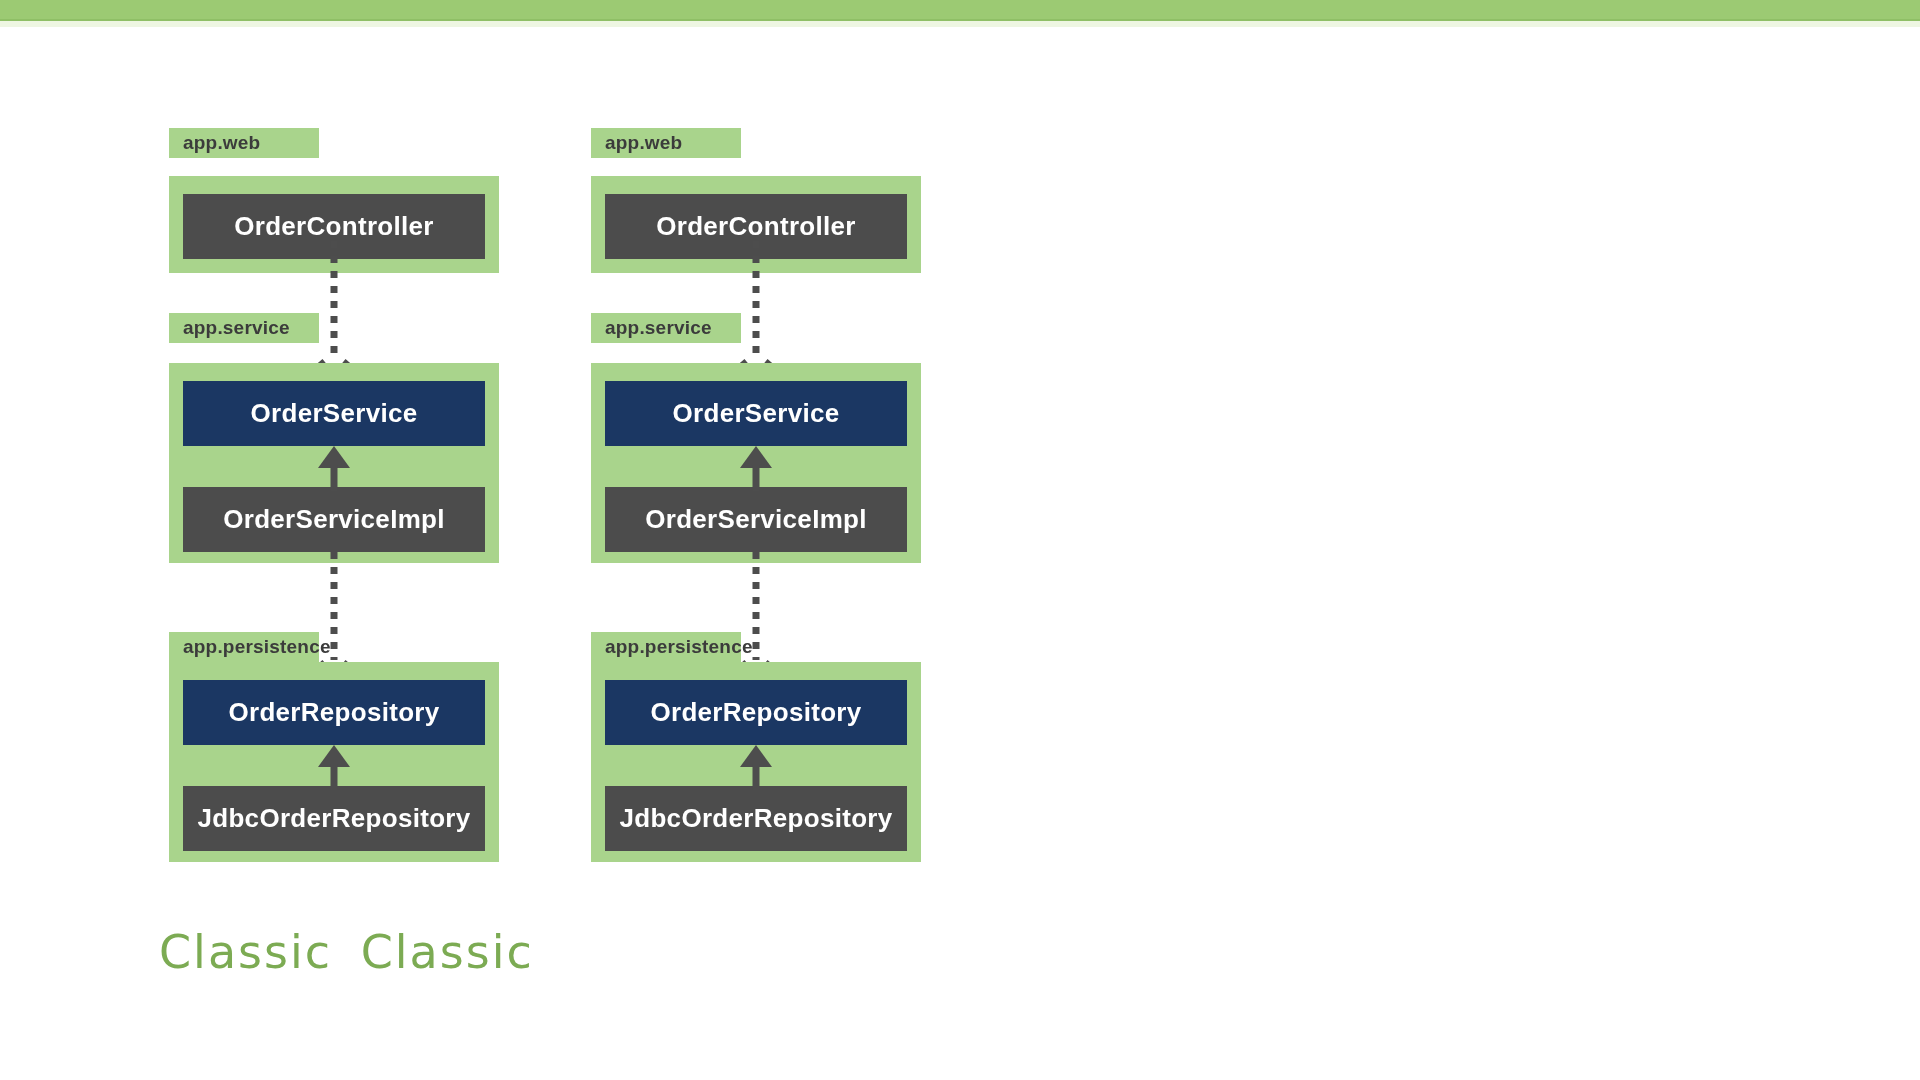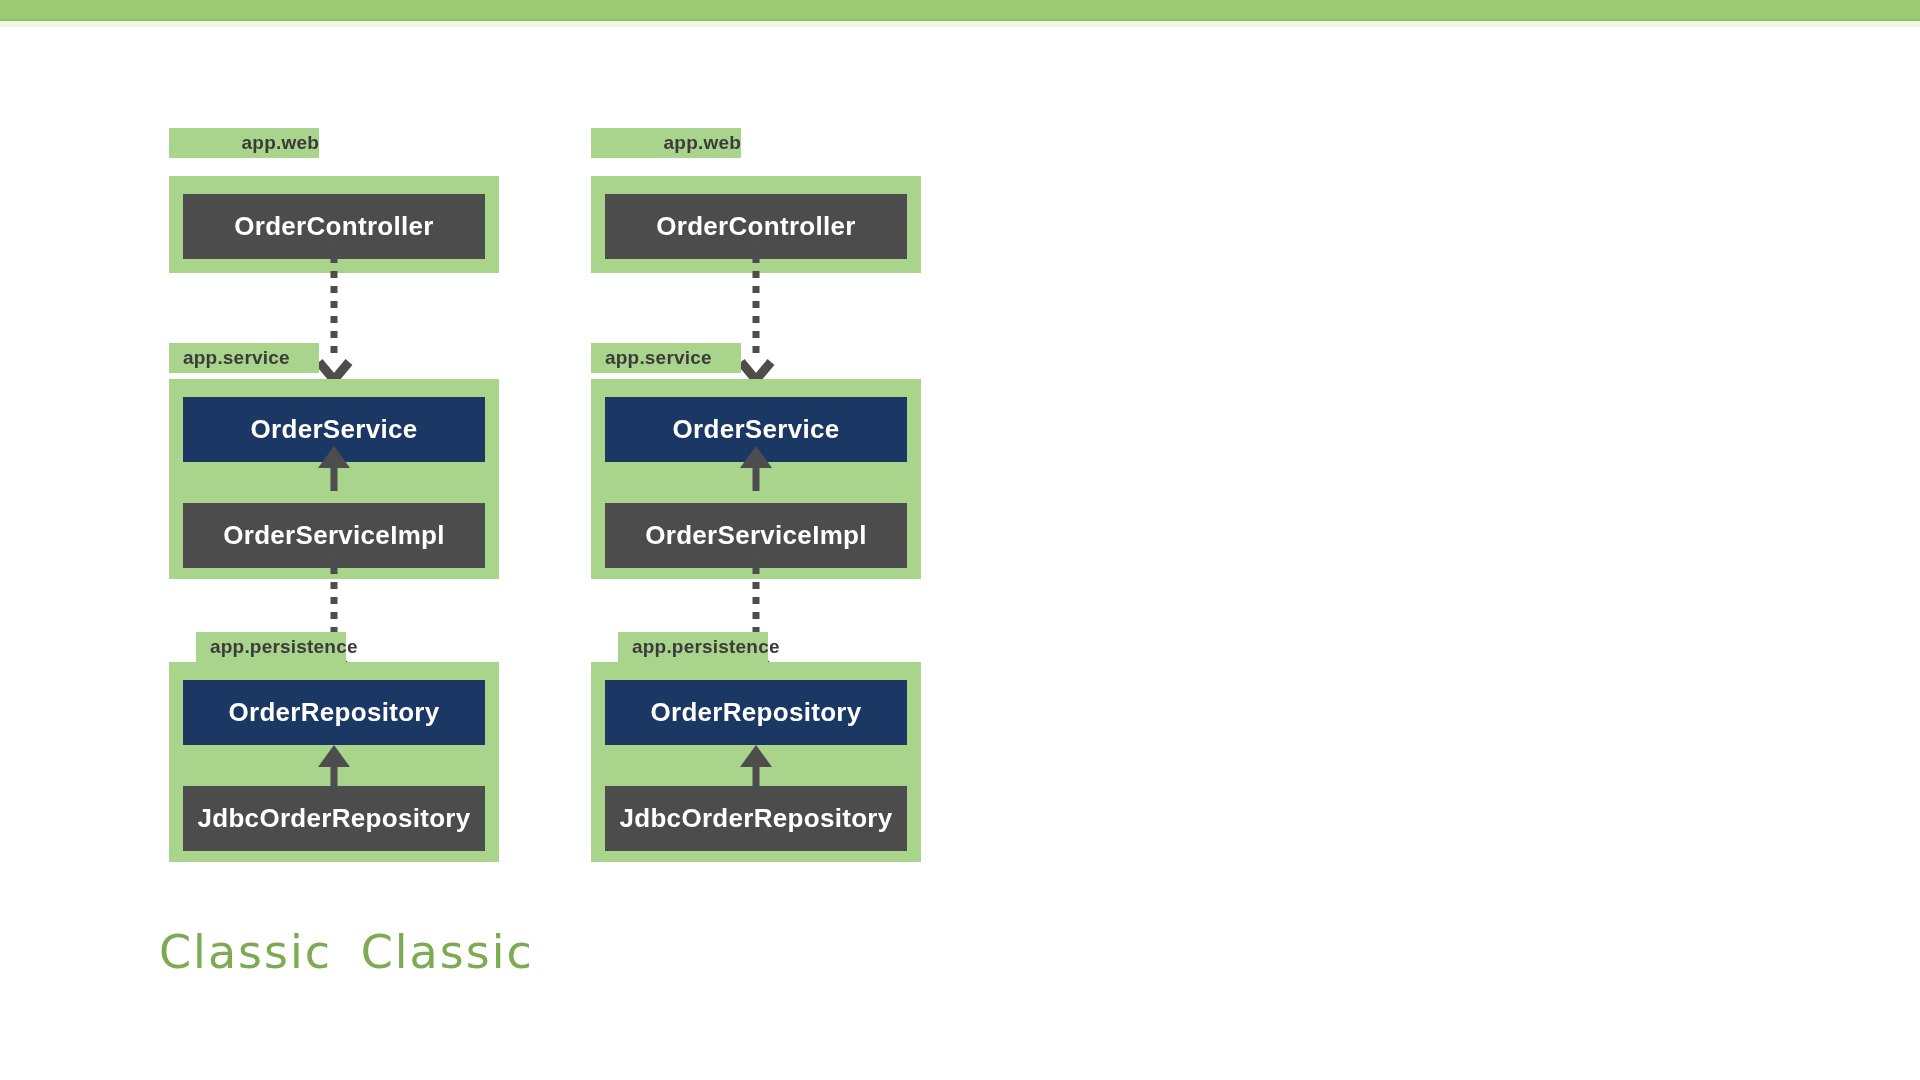--- a/index.html
+++ b/index.html
@@ -32,23 +32,23 @@
   .pkg-tab {
     position:absolute; width:150px; height:30px;
     background:var(--package-fill);
     display:flex; align-items:center; padding-left:14px;
   }
   .pkg-label {
     font-size:19px; font-weight:bold; color:var(--package-label-text);
     letter-spacing:0.2px; white-space:nowrap;
   }
   .pkg-body { position:absolute; left:0; width:330px; background:var(--package-fill); }
-  .tab-web { top:128px;justify-content:flex-end; }  .body-web { top:176px; height:97px; }
-  .tab-service { top:343px; }  .body-service { top:379px; height:200px; }
-  .tab-persistence { top:632px;margin-left:27px; }  .body-persistence { top:662px; height:200px;padding-left:12px; }
+  .tab-web { top:128px; }  .body-web { top:176px; height:97px; }
+  .tab-service { top:313px; }  .body-service { top:363px; height:200px; }
+  .tab-persistence { top:632px; }  .body-persistence { top:662px; height:200px;padding-left:12px; }
 
   .uml-box {
     position:absolute; left:14px; width:302px; height:65px;
     display:flex; align-items:center; justify-content:center;
     font-size:26px; font-weight:bold; color:var(--box-text);
     white-space:nowrap; letter-spacing:0.3px;
   }
   .kind-interface { background:var(--interface-fill); }
   .kind-class { background:var(--class-fill); }
   .box-top-a { top:18px; }

